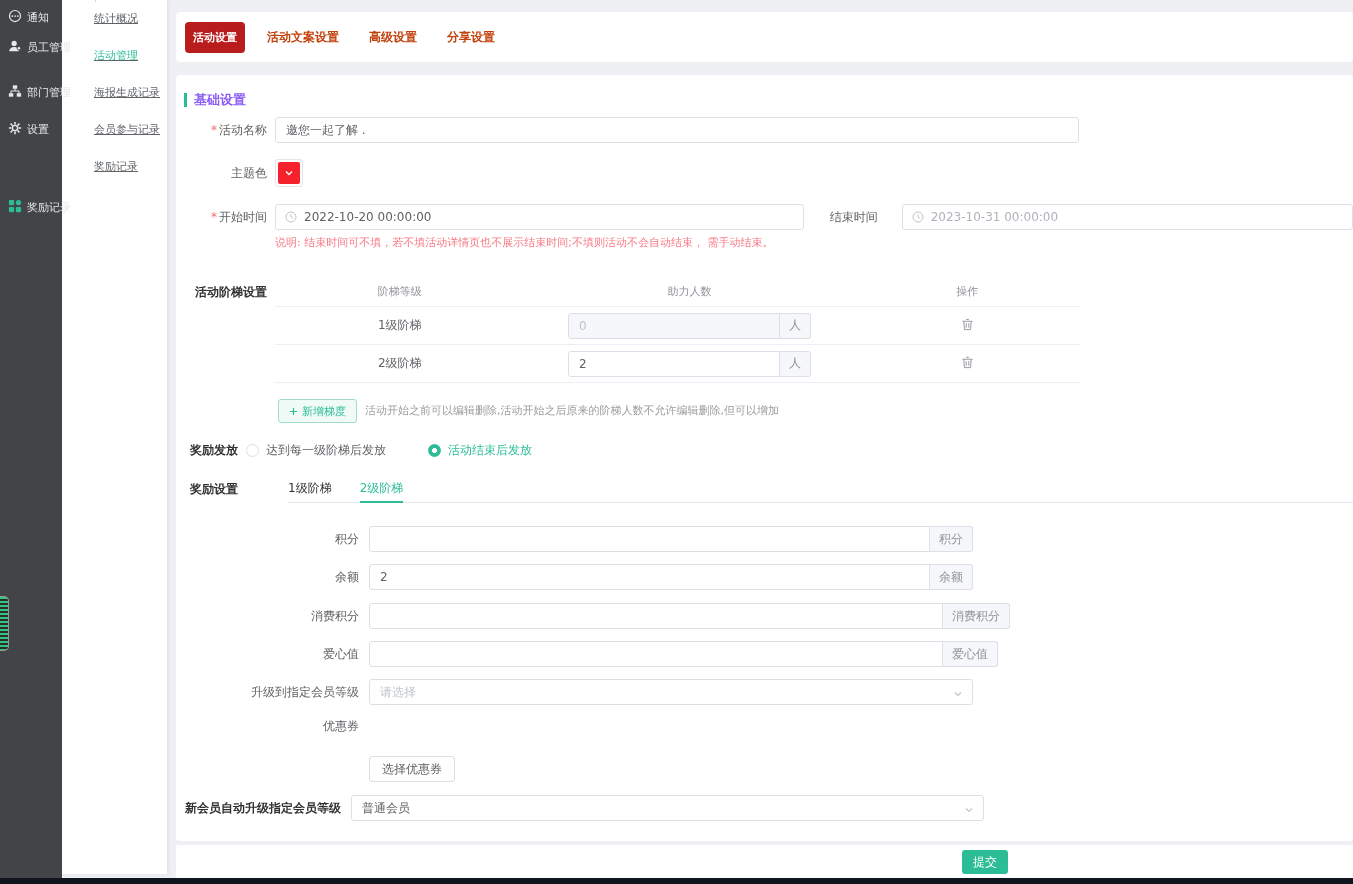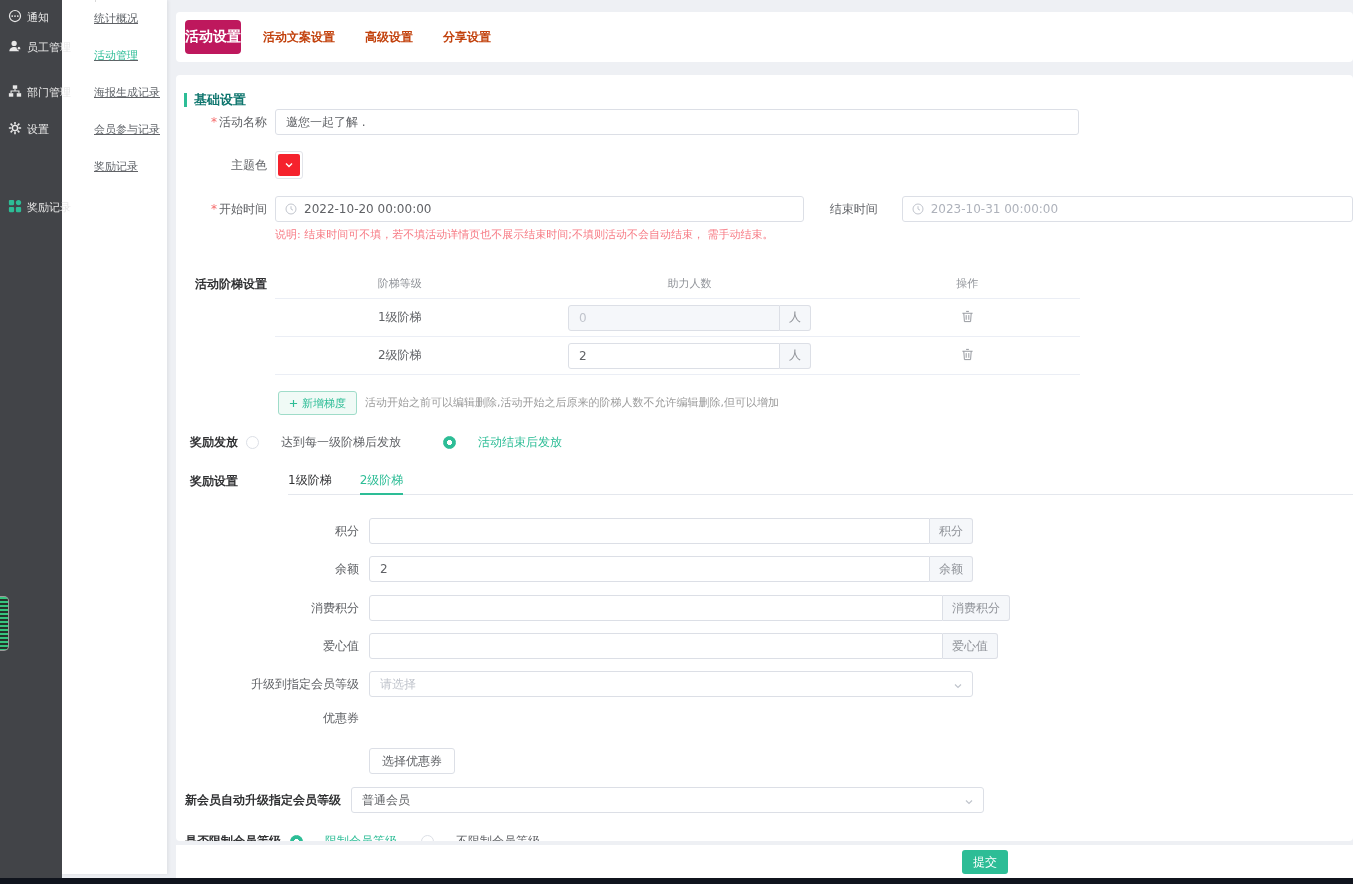--- a/index.html
+++ b/index.html
@@ -28,26 +28,26 @@
              box-shadow:1px 0 4px rgba(0,0,0,.08); z-index:2;text-decoration:underline; }
   .sub-item { height:37px; display:flex; align-items:center; padding-left:32px;
               font-size:11px; color:#5f6368; white-space:nowrap; cursor:pointer; }
   .sub-item.active { color:#2dbd96; }
   .sub-tick { position:absolute; left:33px; top:-4px; width:6px; height:6px; border-left:1px solid #d8d8d8; }
   
   .main { position:absolute; left:168px; top:0; right:0; bottom:6px; }
   .tabs-card { margin:12px 0 0 8px; height:50px; background:#fff; border-radius:4px;
                display:flex; align-items:center; padding-left:9px; }
   .tab { font-size:12px; color:#c2410c; font-weight:bold; padding:8px 8px; margin-right:14px; cursor:pointer; white-space:nowrap; }
-  .tab.active { background:#be185d; color:#fff; border-radius:4px; padding:8px 0; font-size:14px; }
+  .tab.active { background:#b91c1c; color:#fff; border-radius:4px; padding:8px 8px; font-size:11px; }
   .main-card { margin:13px 0 0 8px; height:766px; background:#fff; border-radius:4px;
                padding-top:16px; overflow:hidden; }
   .section-title { display:flex; align-items:center; margin-left:8px; }
   .section-bar { width:3px; height:14px; background:#2dbd96; margin-right:7px; }
-  .section-text { font-size:13px; font-weight:bold; color:#0f766e; }
+  .section-text { font-size:13px; font-weight:bold; color:#8b5cf6; }
   .frow { display:flex; align-items:center; }
   .frow.top { align-items:flex-start; }
   .flabel { flex:none; width:99px; text-align:right; padding-right:8px; font-size:12px; color:#606266; line-height:26px; white-space:nowrap; }
   .flabel-inner { flex:none; width:193px; text-align:right; padding-right:10px; font-size:12px; color:#606266; line-height:25px; white-space:nowrap; }
   .blabel { font-size:12px; font-weight:bold; color:#303133; white-space:nowrap; }
   .star { color:#f56c6c; margin-right:2px; }
   .inp { position:relative; display:flex; align-items:center; border:1px solid #dcdfe6; border-radius:3px;
          height:26px; background:#fff; }
   .inp input { border:none; outline:none; width:100%; height:100%; padding:0 10px; font-size:12px; color:#606266;
                background:transparent; font-family:inherit; }
@@ -75,21 +75,21 @@
   .ltc2 { width:41%; text-align:center; display:flex; justify-content:center; }
   .ltc3 { width:28%; text-align:center; }
   .lt-head div { font-size:11px; color:#909399; }
   .lt-row .ltc1 { font-size:12px; color:#606266; }
   .del-btn { background:none; border:none; cursor:pointer; padding:2px; }
   .add-btn { display:inline-flex; align-items:center; gap:4px; height:24px; padding:0 10px; margin-left:3px;
              background:#f0faf6; border:1px solid #9fdcc9; border-radius:3px; color:#2dbd96; font-size:11px;
              cursor:pointer; font-family:inherit; white-space:nowrap; }
   .add-hint { margin-left:8px; font-size:11px; color:#9b9b9b; line-height:24px; }
   
-  .radio-opt { display:inline-flex; align-items:center; gap:22px; cursor:pointer; }
+  .radio-opt { display:inline-flex; align-items:center; gap:7px; cursor:pointer; }
   .radio { width:13px; height:13px; border-radius:50%; border:1px solid #dcdfe6; background:#fff; flex:none; }
   .radio.checked { border-color:#2dbd96; background:radial-gradient(circle,#fff 0 2.4px,#2dbd96 2.8px); }
   .radio-opt span { font-size:12px; color:#606266; }
   .radio-opt.checked span { color:#2dbd96; }
   
   .rtabs { display:flex; flex:1; border-bottom:1px solid #e4e7ed; margin-left:50px; height:23px; }
   .rtab { font-size:12px; color:#303133; margin-right:28px; padding-bottom:8px; cursor:pointer; position:relative; }
   .rtab.active { color:#2dbd96; }
   .rtab.active::after { content:""; position:absolute; left:0; right:0; bottom:-1px; height:2px; background:#2dbd96; }
   .btn-plain { height:26px; padding:0 12px; background:#fff; border:1px solid #dcdfe6; border-radius:3px;
@@ -97,21 +97,21 @@
   
   .footer { margin:4px 0 0 8px; height:33px; background:#fff; position:relative; }
   .submit-btn { position:absolute; left:786px; top:5px; height:24px; padding:0 11px; background:#2dbd96;
                 color:#fff; border:none; border-radius:3px; font-size:12px; cursor:pointer; font-family:inherit; }
   .bottom-strip { position:absolute; left:0; right:0; bottom:0; height:6px; background:#10141d; z-index:9; }
   
   .color-btn { width:28px; height:28px; border:1px solid #e3e5ea; border-radius:3px; background:#fff;
                display:flex; align-items:center; justify-content:center; cursor:pointer; }
   .color-inner { width:22px; height:22px; border-radius:2px; background:#f5222d; display:flex; align-items:center; justify-content:center; }
   
-  .mt0{margin-top:0} .mt12{margin-top:12px} .mt13{margin-top:13px} .mt16{margin-top:16px}
+  .mt0{margin-top:8px} .mt12{margin-top:12px} .mt13{margin-top:13px} .mt16{margin-top:16px}
   .mt17{margin-top:17px} .mt19{margin-top:19px} .mt20{margin-top:20px} .mt21{margin-top:21px} .mt23{margin-top:23px} .mt27{margin-top:27px}
 </style>
 </head>
 <body>
 
 <aside class="sidebar">
   <div class="side-item">
     <span>
       <svg width="14" height="14" viewBox="0 0 16 16">
           <circle cx="8" cy="8" r="6.3" fill="none" stroke="#e8e8e8" stroke-width="1.4"></circle>

